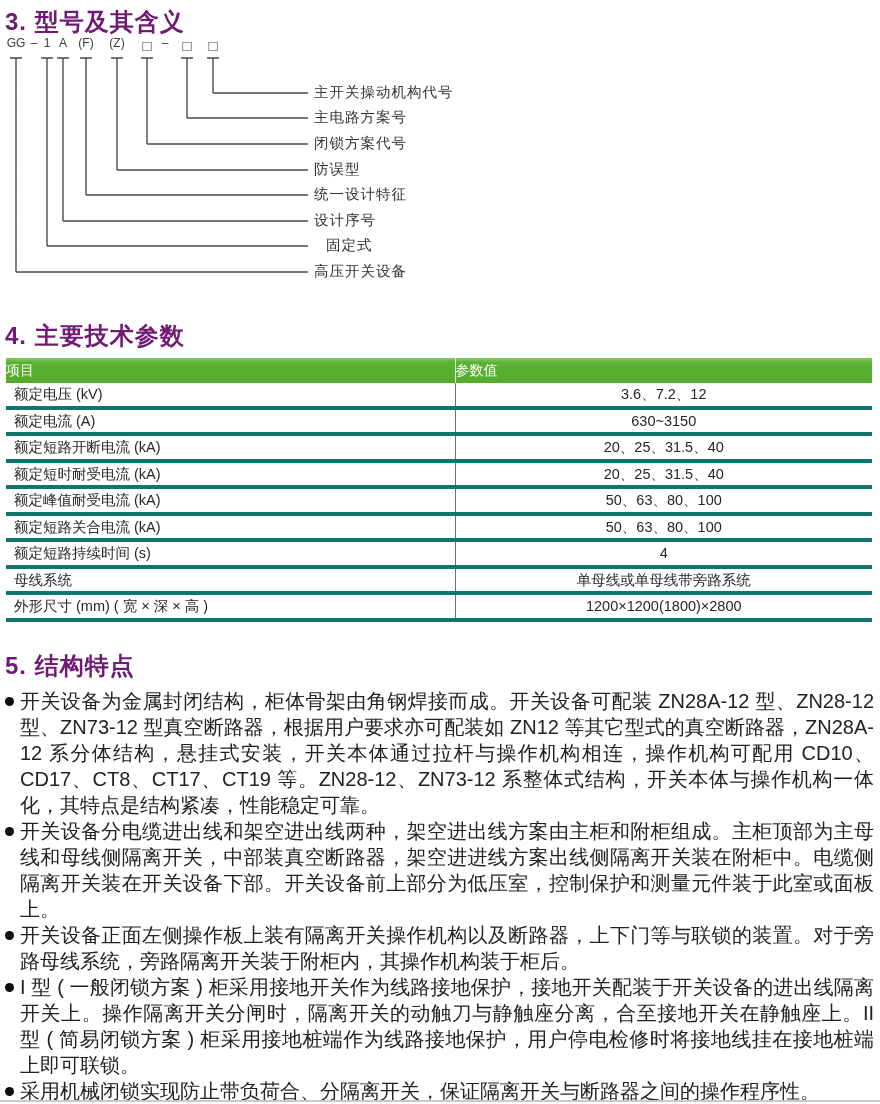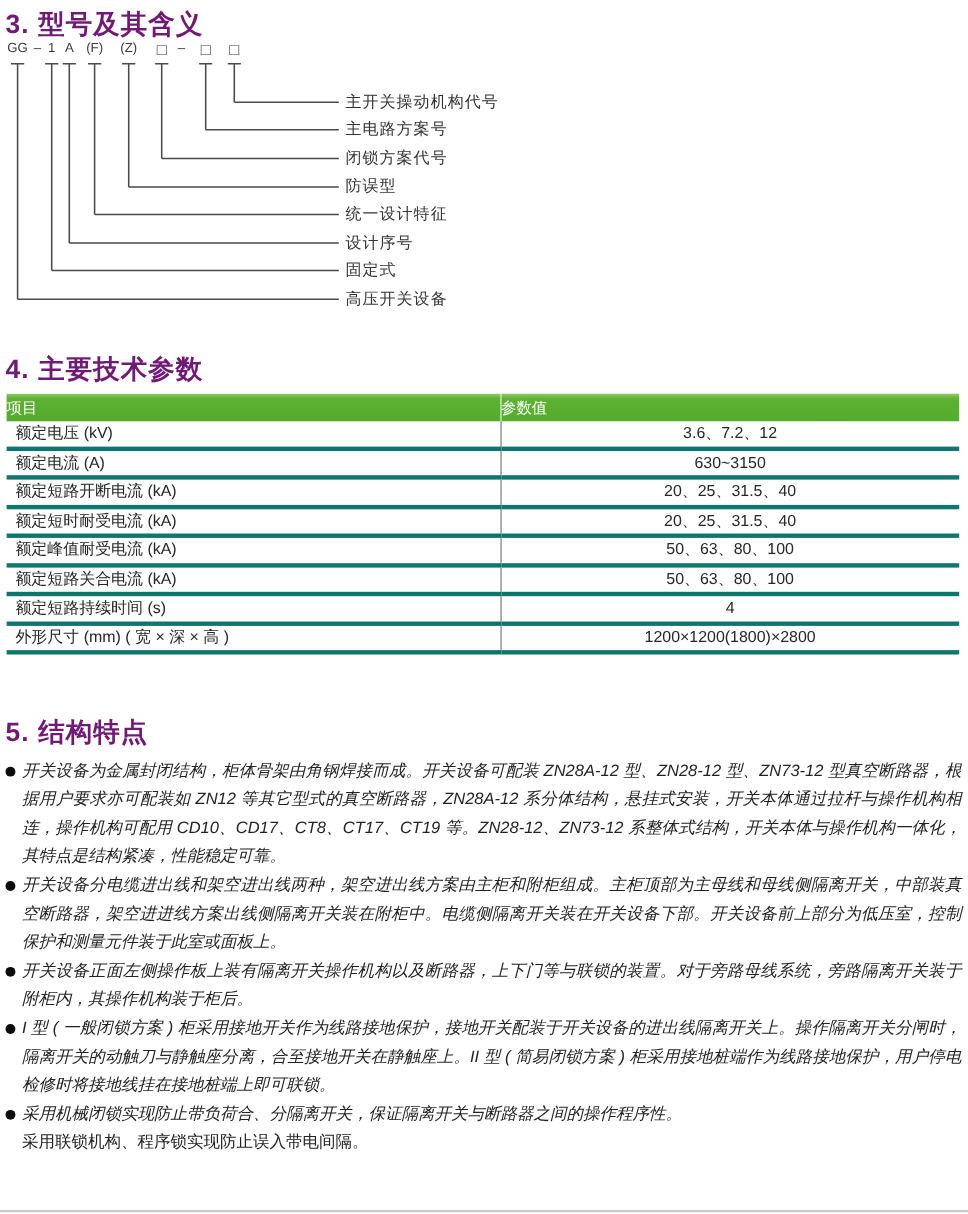--- a/index.html
+++ b/index.html
@@ -45,22 +45,22 @@
   #param-table td{
     height:22.5px;padding:0;border-bottom:4px solid #0f766e;
     line-height:22.5px;overflow:hidden;white-space:nowrap;color:#262626;
   }
   #param-table td.item{padding-left:8px;border-right:1px solid #6f6f6f;}
   #param-table td.value{text-align:center;}
 
   
   #bullets{position:absolute;top:688px;left:5px;width:869px;}
   .bullet-item{
-    position:relative;padding-left:15px;font-size:15px;line-height:26px;
-    text-align:justify;color:#222;font-style:italic;
+    position:relative;padding-left:15px;font-size:20px;line-height:26px;
+    text-align:justify;color:#222;
   }
   .bullet-dot{
     position:absolute;left:0;top:8.5px;width:9px;height:9px;
     background:#0d0d0d;border-radius:50%;
   }
   .trailing-line{
     padding-left:15px;font-size:15px;line-height:26px;color:#222;
   }
   #bottom-rule{
     position:absolute;top:1100px;left:0;width:880px;height:0;
@@ -88,21 +88,21 @@
       <span class="code-token box" style="left: 187px;">□</span>
       <span class="code-token box" style="left: 213px;">□</span>
     </div>
   <div id="diagram-labels">
       <div class="diagram-label" style="top: 47px;">主开关操动机构代号</div>
       <div class="diagram-label" style="top: 72px;">主电路方案号</div>
       <div class="diagram-label" style="top: 98px;">闭锁方案代号</div>
       <div class="diagram-label" style="top: 124px;">防误型</div>
       <div class="diagram-label" style="top: 149px;">统一设计特征</div>
       <div class="diagram-label" style="top: 175px;">设计序号</div>
-      <div class="diagram-label" style="top: 200px;">固定式</div>
+      <div class="diagram-label" style="top: 200px; margin-left: 12px;">固定式</div>
       <div class="diagram-label" style="top: 226px;">高压开关设备</div>
     </div>
 </div>
 
 <div id="heading-4" class="h-sec">4. 主要技术参数</div>
 
 <table id="param-table">
   <colgroup>
       <col class="c1">
       <col class="c2">
@@ -136,20 +136,24 @@
       </tr>
       <tr>
         <td class="item">额定短路关合电流 (kA)</td>
         <td class="value">50、63、80、100</td>
       </tr>
       <tr>
         <td class="item">额定短路持续时间 (s)</td>
         <td class="value">4</td>
       </tr>
       <tr>
+        <td class="item">母线系统</td>
+        <td class="value">单母线或单母线带旁路系统</td>
+      </tr>
+      <tr>
         <td class="item">外形尺寸 (mm) ( 宽 × 深 × 高 )</td>
         <td class="value">1200×1200(1800)×2800</td>
       </tr>
     </tbody>
 </table>
 
 <div id="heading-5" class="h-sec">5. 结构特点</div>
 
 <div id="bullets">
 

